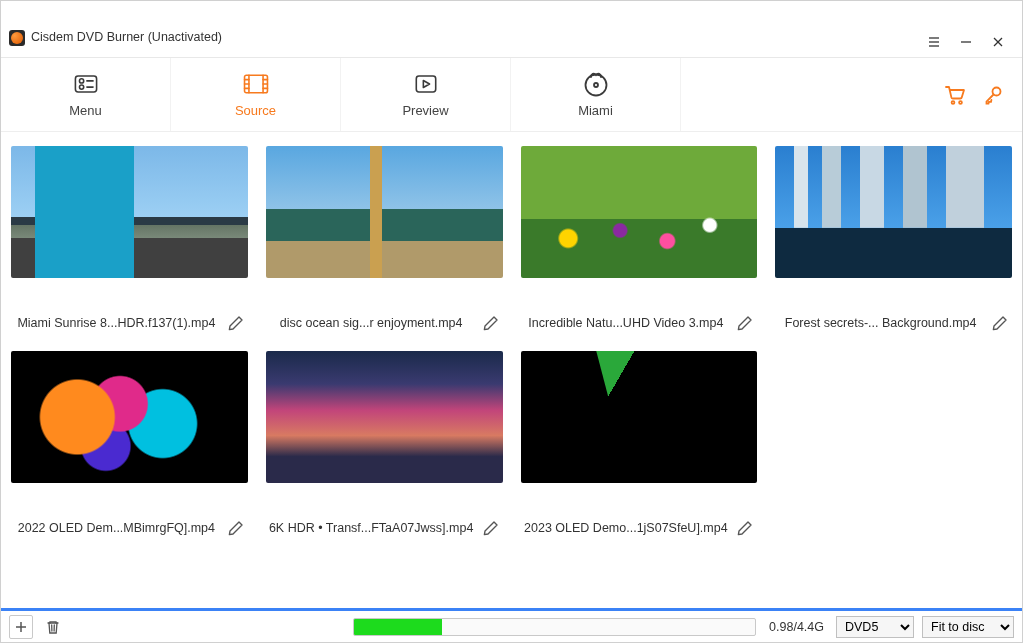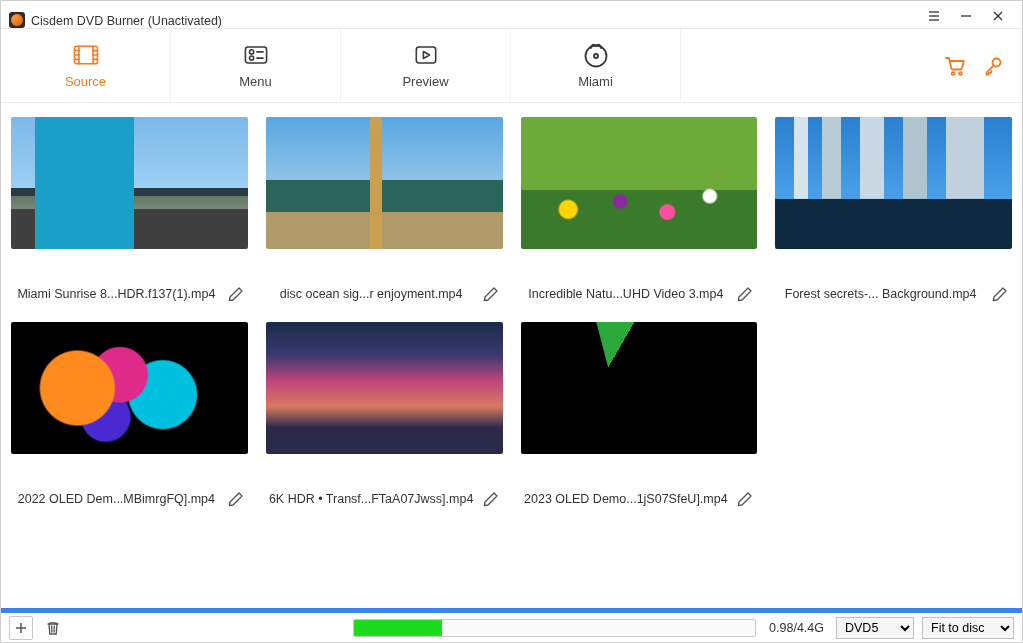--- a/index.html
+++ b/index.html
@@ -1,19 +1,19 @@
 <!DOCTYPE html>
 <html><head>
 <meta charset="utf-8">
 <style>
   * { box-sizing: border-box; margin: 0; padding: 0; }
   body { font-family: "Segoe UI", Arial, sans-serif; font-size: 13px; color: #333; background: #fff; width: 1023px; height: 643px; overflow: hidden; display: flex; flex-direction: column; border: 1px solid #d0d0d0; }
   
   
-  .titlebar { height: 28px; display: flex; align-items: flex-end; padding: 0 8px; background: #fff; border-bottom: 1px solid #e8e8e8; }
+  .titlebar { height: 28px; display: flex; align-items: flex-start; padding: 0 8px; background: #fff; border-bottom: 1px solid #e8e8e8; margin-top: 29px; }
   .titlebar .app-icon { width: 16px; height: 16px; border-radius: 3px; background: #2b2b2b; position: relative; margin-right: 6px; flex-shrink: 0; }
   .titlebar .app-icon::after { content: ""; position: absolute; top: 2px; left: 2px; right: 2px; bottom: 2px; border-radius: 50%; background: radial-gradient(circle at 30% 30%, #ff9a3d, #e05a00); }
   .titlebar .title { flex: 0 0 auto; font-size: 12.5px; color: #333; }
   .titlebar .spacer { flex: 1; }
   .titlebar .win-btn { width: 32px; height: 24px; display: flex; align-items: center; justify-content: center; color: #333; cursor: pointer; }
   .titlebar .win-btn svg { width: 12px; height: 12px; }
   
   
   .tabs { height: 74px; display: flex; align-items: stretch; border-bottom: 1px solid #eee; }
   .tab { width: 170px; display: flex; flex-direction: column; align-items: center; justify-content: center; gap: 6px; cursor: pointer; font-size: 13px; color: #444; border-right: 1px solid #f2f2f2; }
@@ -67,21 +67,21 @@
     filter: blur(0.3px);
   }
   .thumb.t6 { background: linear-gradient(#1a2a4a, #3a3a70 25%, #c2457a 45%, #d87a62 64%, #2a2a4a 80%);} 
   .thumb.t7 { background: #000; }
   .thumb.t7::before{ content:""; display:block; height:100%; background:
     conic-gradient(from 210deg at 50% -6%, #2aa83a 0 60deg, #000 60deg 360deg);
     clip-path: polygon(32% 0, 68% 0, 54% 96%, 46% 96%);
   }
   
   
-  .bottombar { height: 34px; border-top: 5px solid #3b82f6; display: flex; align-items: center; padding: 0 8px; gap: 8px; background: #fff; }
+  .bottombar { height: 34px; border-top: 3px solid #3b82f6; display: flex; align-items: center; padding: 0 8px; gap: 8px; background: #fff; }
   .btm-btn { width: 24px; height: 24px; border: 1px solid #c9c9c9; border-radius: 2px; display: flex; align-items: center; justify-content: center; cursor: pointer; background: #fff; }
   .btm-btn.flat { border: none; }
   .btm-btn svg { stroke: #555; }
   .progress { flex: 1; height: 18px; border: 1px solid #c9c9c9; border-radius: 2px; margin-left: 280px; position: relative; background: #fafafa; overflow: hidden; }
   .progress .fill { position: absolute; left: 0; top: 0; bottom: 0; background: #1ddb1d; }
   .size-label { font-size: 12.5px; color: #333; min-width: 64px; text-align: right; padding-right: 4px; }
   select.combo { height: 22px; border: 1px solid #c0c0c0; background: #f6f6f6; font-size: 12.5px; padding: 0 4px; }
   select.combo.wider { width: 92px; }
   select.combo.narrow { width: 78px; }
 </style>
@@ -106,50 +106,50 @@
   </div>
   <div class="win-btn">
     <svg viewBox="0 0 12 12" fill="none" stroke="#333" stroke-width="1.3">
         <line x1="2" y1="2" x2="10" y2="10"></line>
         <line x1="10" y1="2" x2="2" y2="10"></line>
       </svg>
   </div>
 </div>
 
 <div class="tabs">
+  <div class="tab">
+    <span class="tab-icon">
+      <svg width="34" height="24" viewBox="0 0 34 24" fill="none" stroke-width="1.8" stroke-linecap="round">
+        <rect x="5" y="3" width="24" height="18" rx="3"></rect>
+        <circle cx="12" cy="8.5" r="2.4"></circle>
+          <line x1="18" y1="8.5" x2="25" y2="8.5"></line>
+        <circle cx="12" cy="15.5" r="2.4"></circle>
+          <line x1="18" y1="15.5" x2="25" y2="15.5"></line>
+      </svg>
+    </span>
+    <span>Menu</span>
+  </div>
   <div class="tab active">
     <span class="tab-icon">
       <svg width="34" height="24" viewBox="0 0 34 24" fill="none" stroke-width="1.8" stroke-linecap="round">
         <rect x="4" y="2" width="26" height="20" rx="2"></rect>
         <line x1="9" y1="2" x2="9" y2="22"></line>
           <line x1="25" y1="2" x2="25" y2="22"></line>
         <line x1="4" y1="7" x2="9" y2="7"></line>
           <line x1="4" y1="12" x2="9" y2="12"></line>
           <line x1="4" y1="17" x2="9" y2="17"></line>
         <line x1="25" y1="7" x2="30" y2="7"></line>
           <line x1="25" y1="12" x2="30" y2="12"></line>
           <line x1="25" y1="17" x2="30" y2="17"></line>
       </svg>
     </span>
     <span>Source</span>
   </div>
   <div class="tab">
     <span class="tab-icon">
-      <svg width="34" height="24" viewBox="0 0 34 24" fill="none" stroke-width="1.8" stroke-linecap="round">
-        <rect x="5" y="3" width="24" height="18" rx="3"></rect>
-        <circle cx="12" cy="8.5" r="2.4"></circle>
-          <line x1="18" y1="8.5" x2="25" y2="8.5"></line>
-        <circle cx="12" cy="15.5" r="2.4"></circle>
-          <line x1="18" y1="15.5" x2="25" y2="15.5"></line>
-      </svg>
-    </span>
-    <span>Menu</span>
-  </div>
-  <div class="tab">
-    <span class="tab-icon">
       <svg width="34" height="24" viewBox="0 0 34 24" fill="none" stroke-width="1.8" stroke-linejoin="round">
         <rect x="6" y="3" width="22" height="18" rx="3"></rect>
         <polygon points="14,8 21,12 14,16"></polygon>
       </svg>
     </span>
     <span>Preview</span>
   </div>
   <div class="tab">
     <span class="tab-icon">
       <svg width="30" height="26" viewBox="0 0 30 26" fill="none" stroke-width="1.8" stroke-linecap="round">

